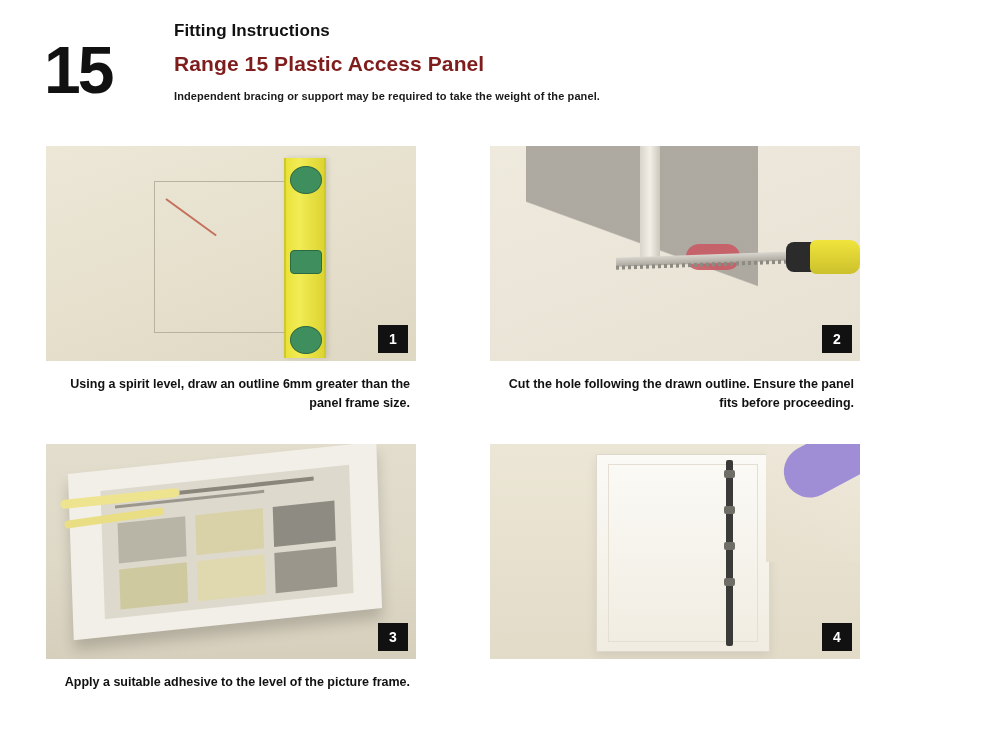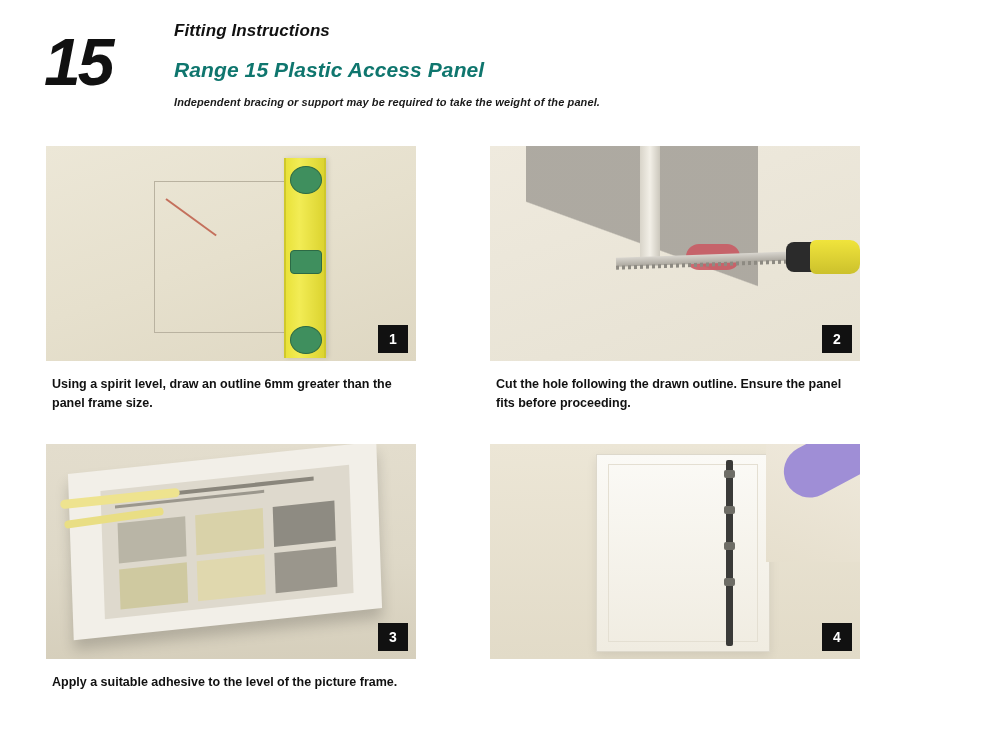--- a/index.html
+++ b/index.html
@@ -17,23 +17,22 @@
   .page {
     position: relative;
     width: 1000px;
     height: 755px;
     box-sizing: border-box;
   }
 
   
   .header {
     display: flex;
-    align-items: center;
+    align-items: flex-end;
     padding: 12px 16px 0 44px;
-    font-style: italic;
   }
   .big-number {
     font-size: 66px;
     font-weight: bold;
     line-height: 0.95;
     letter-spacing: -3px;
     color: #111111;
     width: 130px;
     flex: none;
     padding-top: 6px;
@@ -44,23 +43,23 @@
   .title-main {
     font-size: 17px;
     font-weight: bold;
     color: #111111;
     line-height: 1.25;
     letter-spacing: 0.1px;
   }
   .title-sub {
     font-size: 21px;
     font-weight: bold;
-    color: #0f766e;
+    color: #7f1d1d;
     line-height: 1.3;
-    margin-top: 15px;
+    margin-top: 9px;
     letter-spacing: 0.1px;
   }
   .note {
     font-size: 11px;
     font-weight: bold;
     color: #1a1a1a;
     margin-top: 12px;
     letter-spacing: 0.1px;
   }
 
@@ -95,21 +94,21 @@
     color: #ffffff;
     font-size: 14px;
     font-weight: bold;
     display: flex;
     align-items: center;
     justify-content: center;
     z-index: 40;
   }
   .caption {
     margin-top: 14px;
-    text-align: left;
+    text-align: right;
     font-size: 12.5px;
     font-weight: bold;
     line-height: 1.55;
     color: #111111;
     padding: 0 6px;
   }
 
   
   .p1 { background: linear-gradient(160deg,#ece7d7 0%, #e6e0cd 50%, #ded7c2 100%); }
   .p1 .outline {

